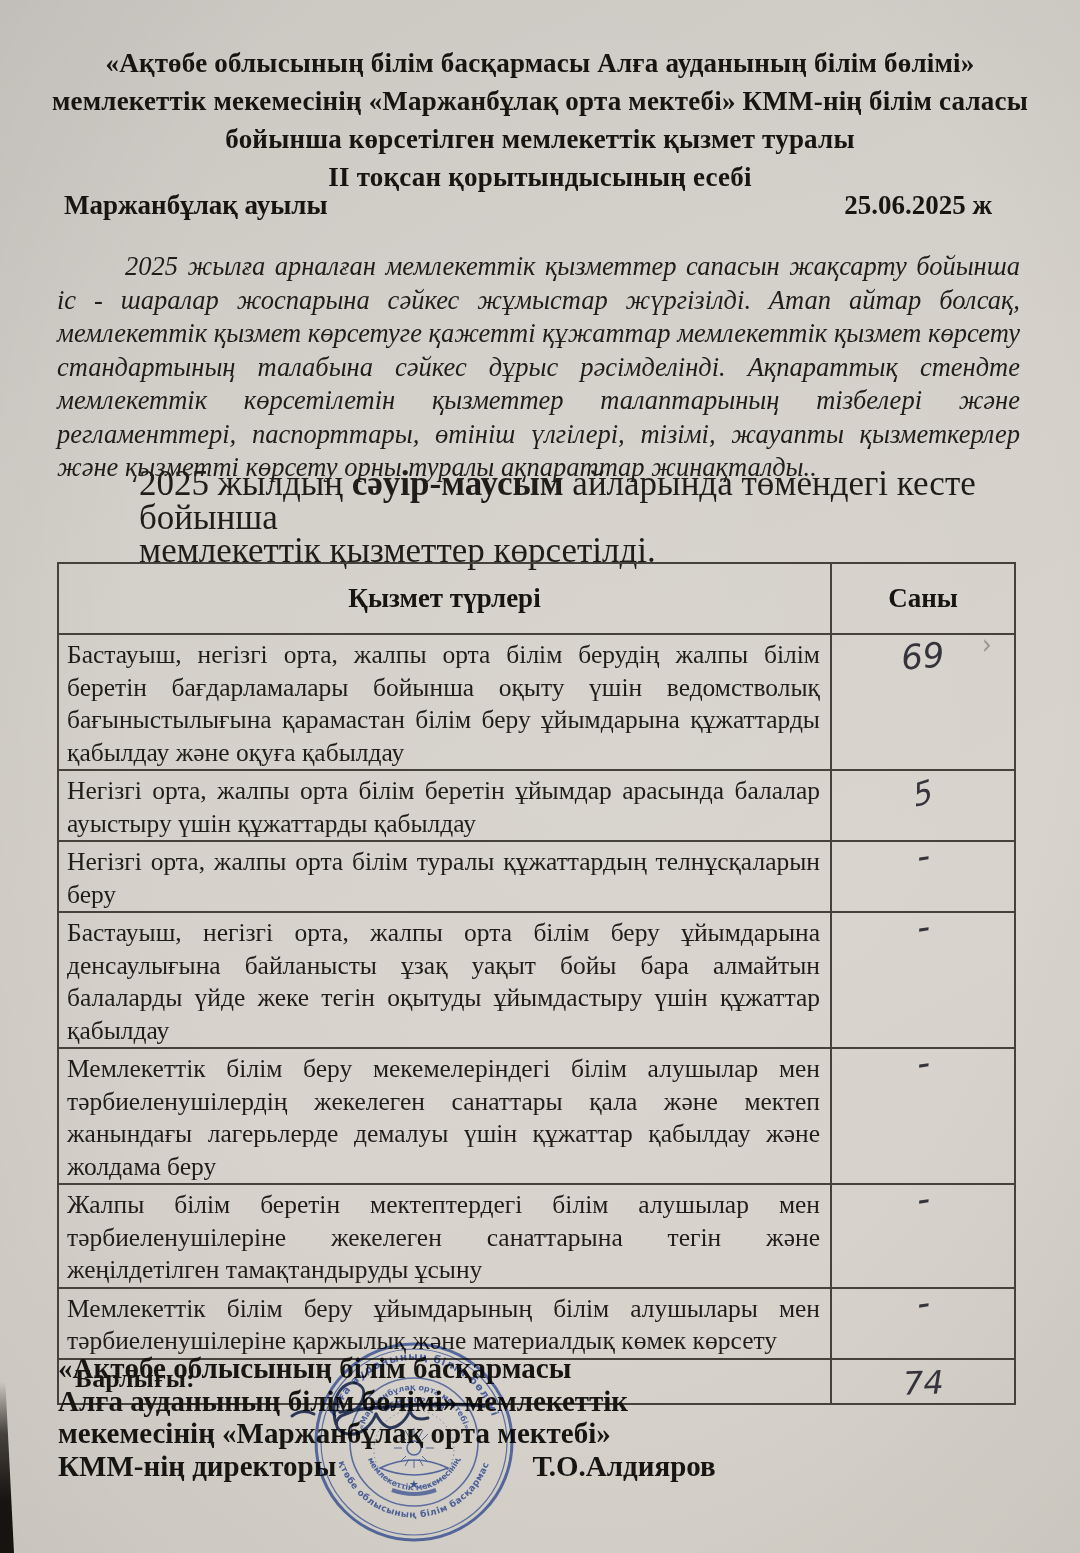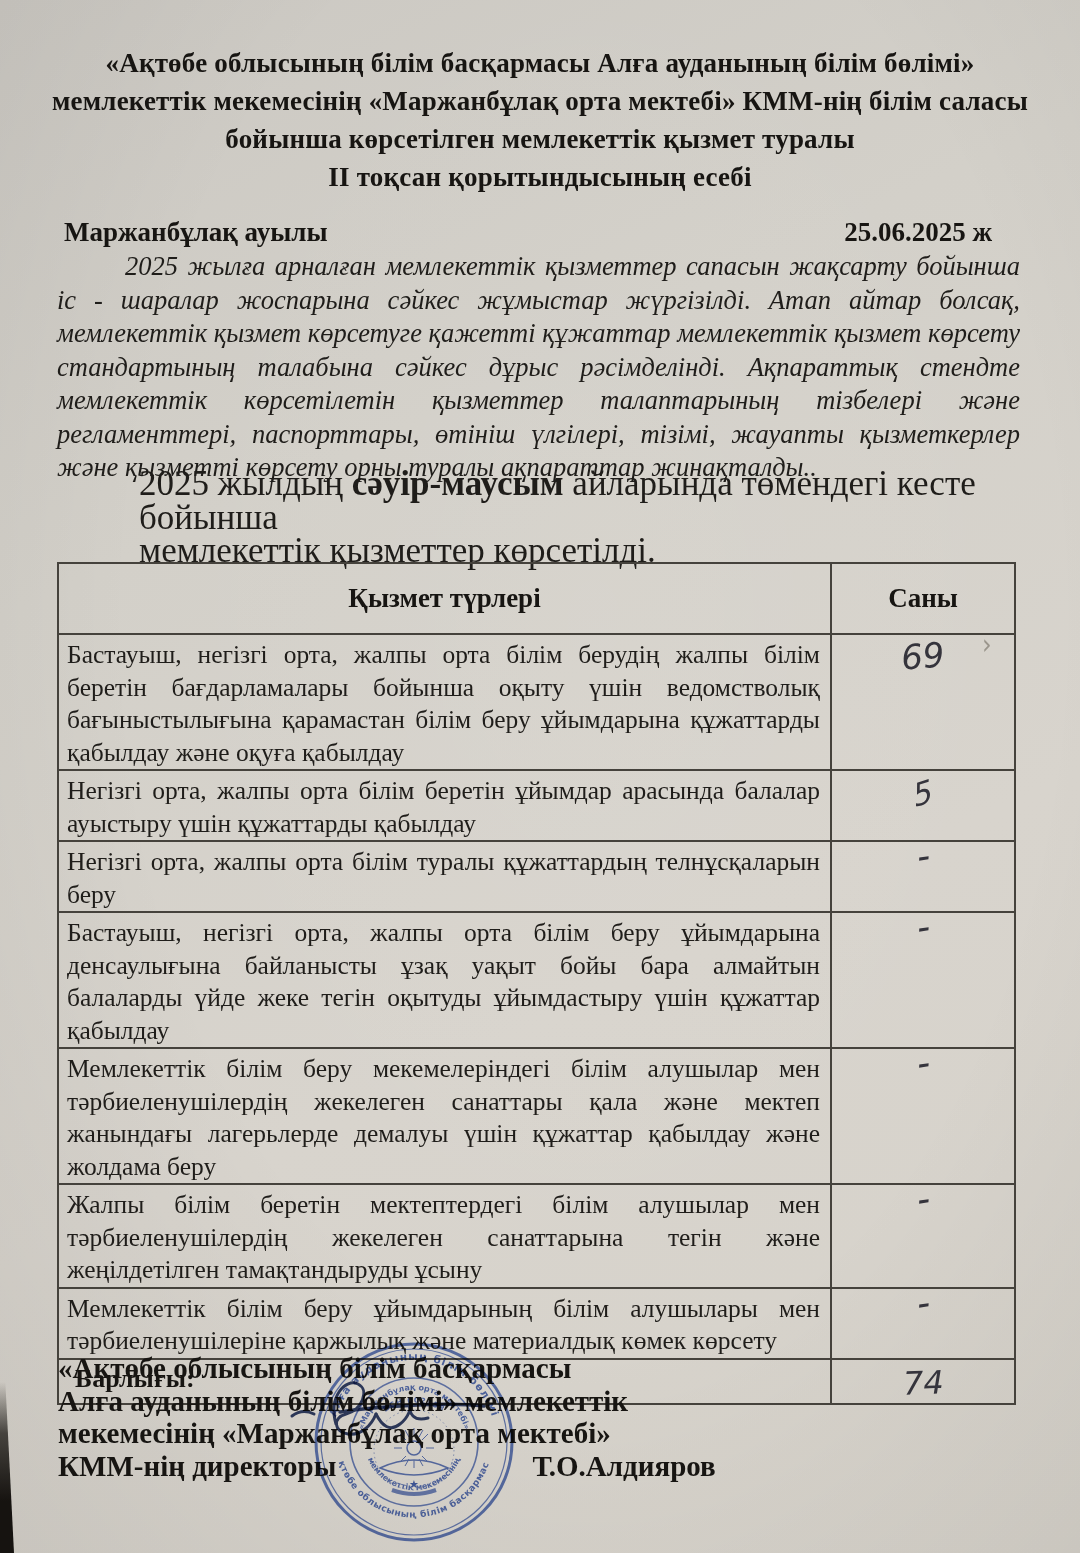--- a/index.html
+++ b/index.html
@@ -14,21 +14,21 @@
   }
   .vignette{position:absolute;inset:0;pointer-events:none;
     background:radial-gradient(ellipse at 55% 40%, rgba(255,255,255,0.05) 0%, rgba(0,0,0,0) 55%, rgba(0,0,0,0.07) 100%);}
   
   .edge-strip{position:absolute;left:0;top:1382px;width:14px;height:171px;
     background:linear-gradient(to bottom, rgba(25,22,18,0) 0%, rgba(25,22,18,0.75) 30%, #161310 70%);
     clip-path:polygon(0 0,38% 0,100% 100%,0 100%);}
   .title-block{position:absolute;top:44px;left:0;right:0;text-align:center;
     font-weight:bold;font-size:27px;line-height:38px;letter-spacing:0.2px;color:#171512;}
   .meta-row{position:absolute;top:190px;left:64px;right:88px;display:flex;
-    justify-content:space-between;font-weight:bold;font-size:27px;color:#171512;margin-top:27px;}
+    justify-content:space-between;font-weight:bold;font-size:27px;color:#171512;}
   .para1{position:absolute;top:250px;left:57px;width:963px;
     font-size:26.5px;line-height:33.5px;text-align:justify;text-indent:68px;font-style:italic;}
   .para2{position:absolute;top:467px;left:139px;width:840px;
     font-size:35px;line-height:33.5px;}
   .doc-table{position:absolute;top:562px;left:57px;width:957px;
     border-collapse:collapse;table-layout:fixed;}
   .doc-table td,.doc-table th{border:2px solid #45423c;vertical-align:top;}
   .doc-table th{font-size:27px;font-weight:bold;padding:19px 8px;color:#171512;}
   .col-service{width:773px;}
   .col-count{width:184px;}
@@ -104,21 +104,21 @@
     </tr>
     <tr>
       <td class="cell-service">Бастауыш, негізгі орта, жалпы орта білім беру ұйымдарына денсаулығына байланысты ұзақ уақыт бойы бара алмайтын балаларды үйде жеке тегін оқытуды ұйымдастыру үшін құжаттар қабылдау</td>
       <td class="cell-count"><span class="hw hw-dash">–</span></td>
     </tr>
     <tr>
       <td class="cell-service">Мемлекеттік білім беру мекемелеріндегі білім алушылар мен тәрбиеленушілердің жекелеген санаттары қала және мектеп жанындағы лагерьлерде  демалуы үшін құжаттар қабылдау және жолдама беру</td>
       <td class="cell-count"><span class="hw hw-dash">–</span></td>
     </tr>
     <tr>
-      <td class="cell-service">Жалпы білім беретін мектептердегі білім алушылар мен тәрбиеленушілердің жекелеген санаттарына тегін және жеңілдетілген тамақтандыруды ұсыну</td>
+      <td class="cell-service">Жалпы білім беретін мектептердегі білім алушылар мен тәрбиеленушілеріне жекелеген санаттарына тегін және жеңілдетілген тамақтандыруды ұсыну</td>
       <td class="cell-count"><span class="hw hw-dash">–</span></td>
     </tr>
     <tr>
       <td class="cell-service">Мемлекеттік білім беру ұйымдарының білім алушылары мен тәрбиеленушілеріне қаржылық және материалдық көмек көрсету</td>
       <td class="cell-count"><span class="hw hw-dash">–</span></td>
     </tr>
     <tr>
       <td class="cell-total">Барлығы:</td>
       <td class="cell-count count-top"><span class="hw hw-74">74</span></td>
     </tr>

